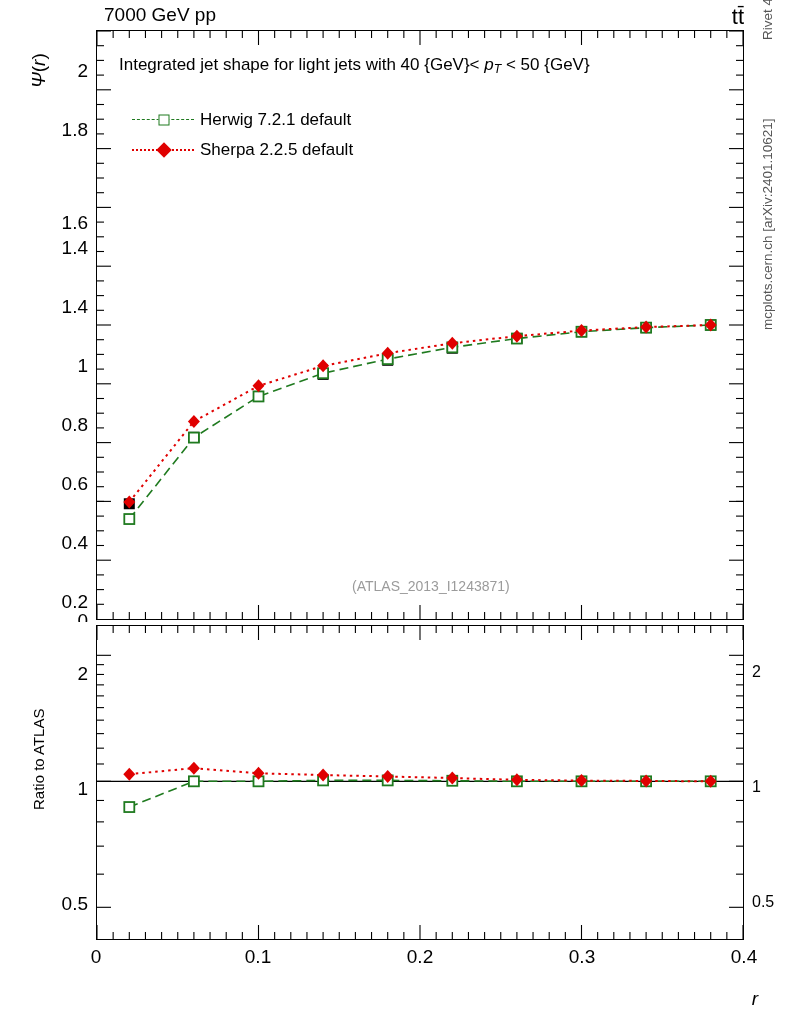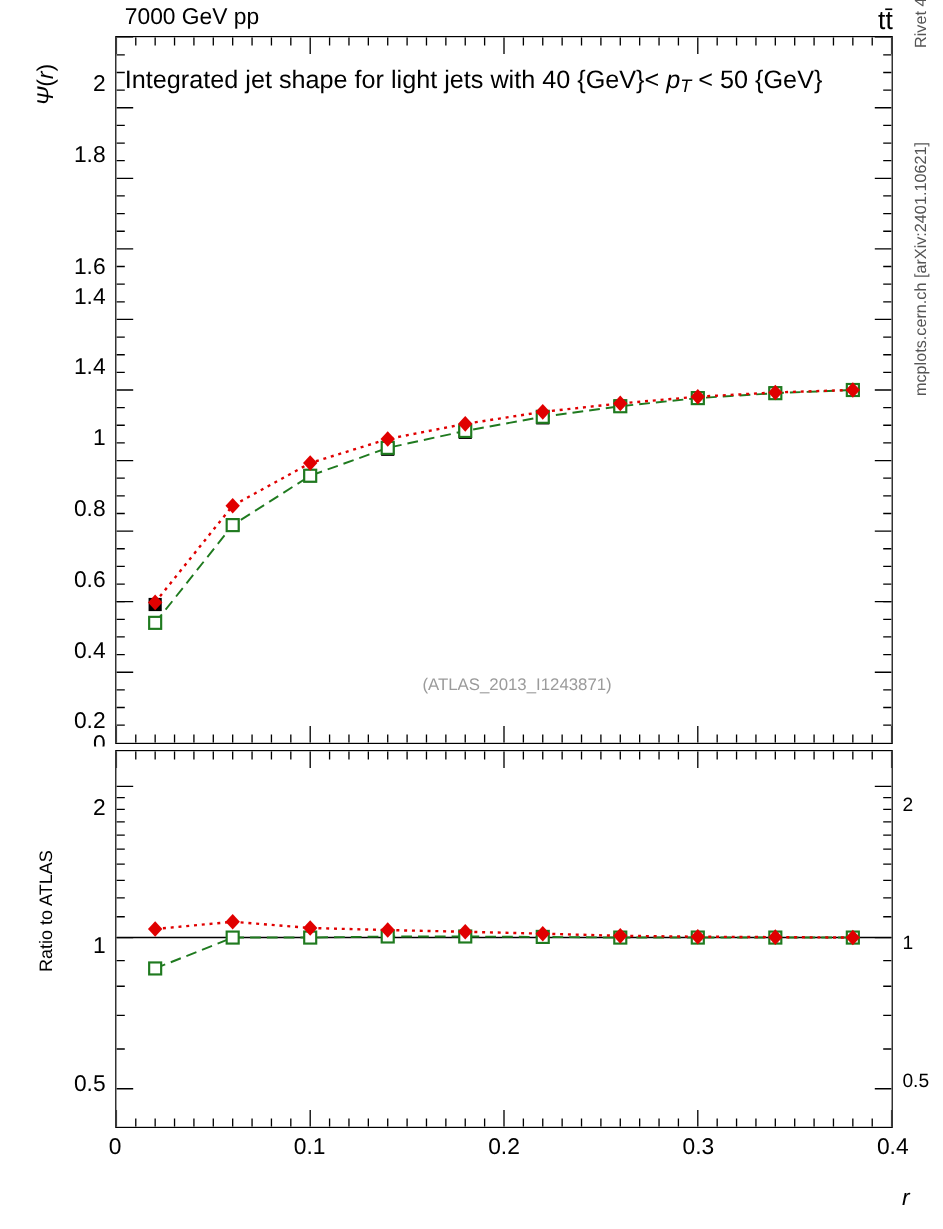--- a/index.html
+++ b/index.html
@@ -71,28 +71,28 @@
   #ratio-y-title {
     font-size: 15px;
     color: #000;
   }
   #x-axis-title {
     right: 28px; top: 988px;
     font-size: 19px;
     font-style: italic;
   }
   #plot-title {
-    left: 104px; top: 55px;
-    font-size: 21px;
+    left: 119px; top: 55px;
+    font-size: 17px;
     white-space: nowrap;
     overflow: hidden;
     width: 640px;
   }
   #watermark {
-    left: 352px; top: 562px;
+    left: 352px; top: 578px;
     font-size: 14px;
     color: #9b9b9b;
     white-space: nowrap;
   }
 
   
   #legend {
     left: 128px; top: 105px;
     width: 280px;
   }
@@ -388,21 +388,35 @@
 
   <div class="abs" id="plot-title">
     Integrated jet shape for light jets with 40 {GeV}&lt; <span class="ital">p</span><span class="sub ital">T</span> &lt; 50 {GeV}
   </div>
 
   <div class="abs" id="watermark">(ATLAS_2013_I1243871)</div>
 
   <div class="abs" id="legend">
 
 
-
+    <div class="leg-row">
+      <div class="leg-mark">
+        <div class="leg-line" style="border-top-color:#1f7a1f;"></div>
+        <div class="sym sq-open"></div>
+      </div>
+      <div class="leg-text">Herwig 7.2.1 default</div>
+    </div>
+
+    <div class="leg-row">
+      <div class="leg-mark">
+        <div class="leg-line dotted" style="border-top-color:#e00000;"></div>
+        <div class="sym diamond"></div>
+      </div>
+      <div class="leg-text">Sherpa 2.2.5 default</div>
+    </div>
 
   </div>
 
   <div id="ratio-frame" class="abs frame">
     <svg id="ratio-svg" width="646" height="313" viewBox="0 0 646 313">
         <g stroke="#000" stroke-width="1.1">
           <line x1="0" y1="281.3070408331213" x2="14" y2="281.3070408331213"></line>
           <line x1="646" y1="281.3070408331213" x2="632" y2="281.3070408331213"></line>
           <line x1="0" y1="155.31072008552377" x2="14" y2="155.31072008552377"></line>
           <line x1="646" y1="155.31072008552377" x2="632" y2="155.31072008552377"></line>

